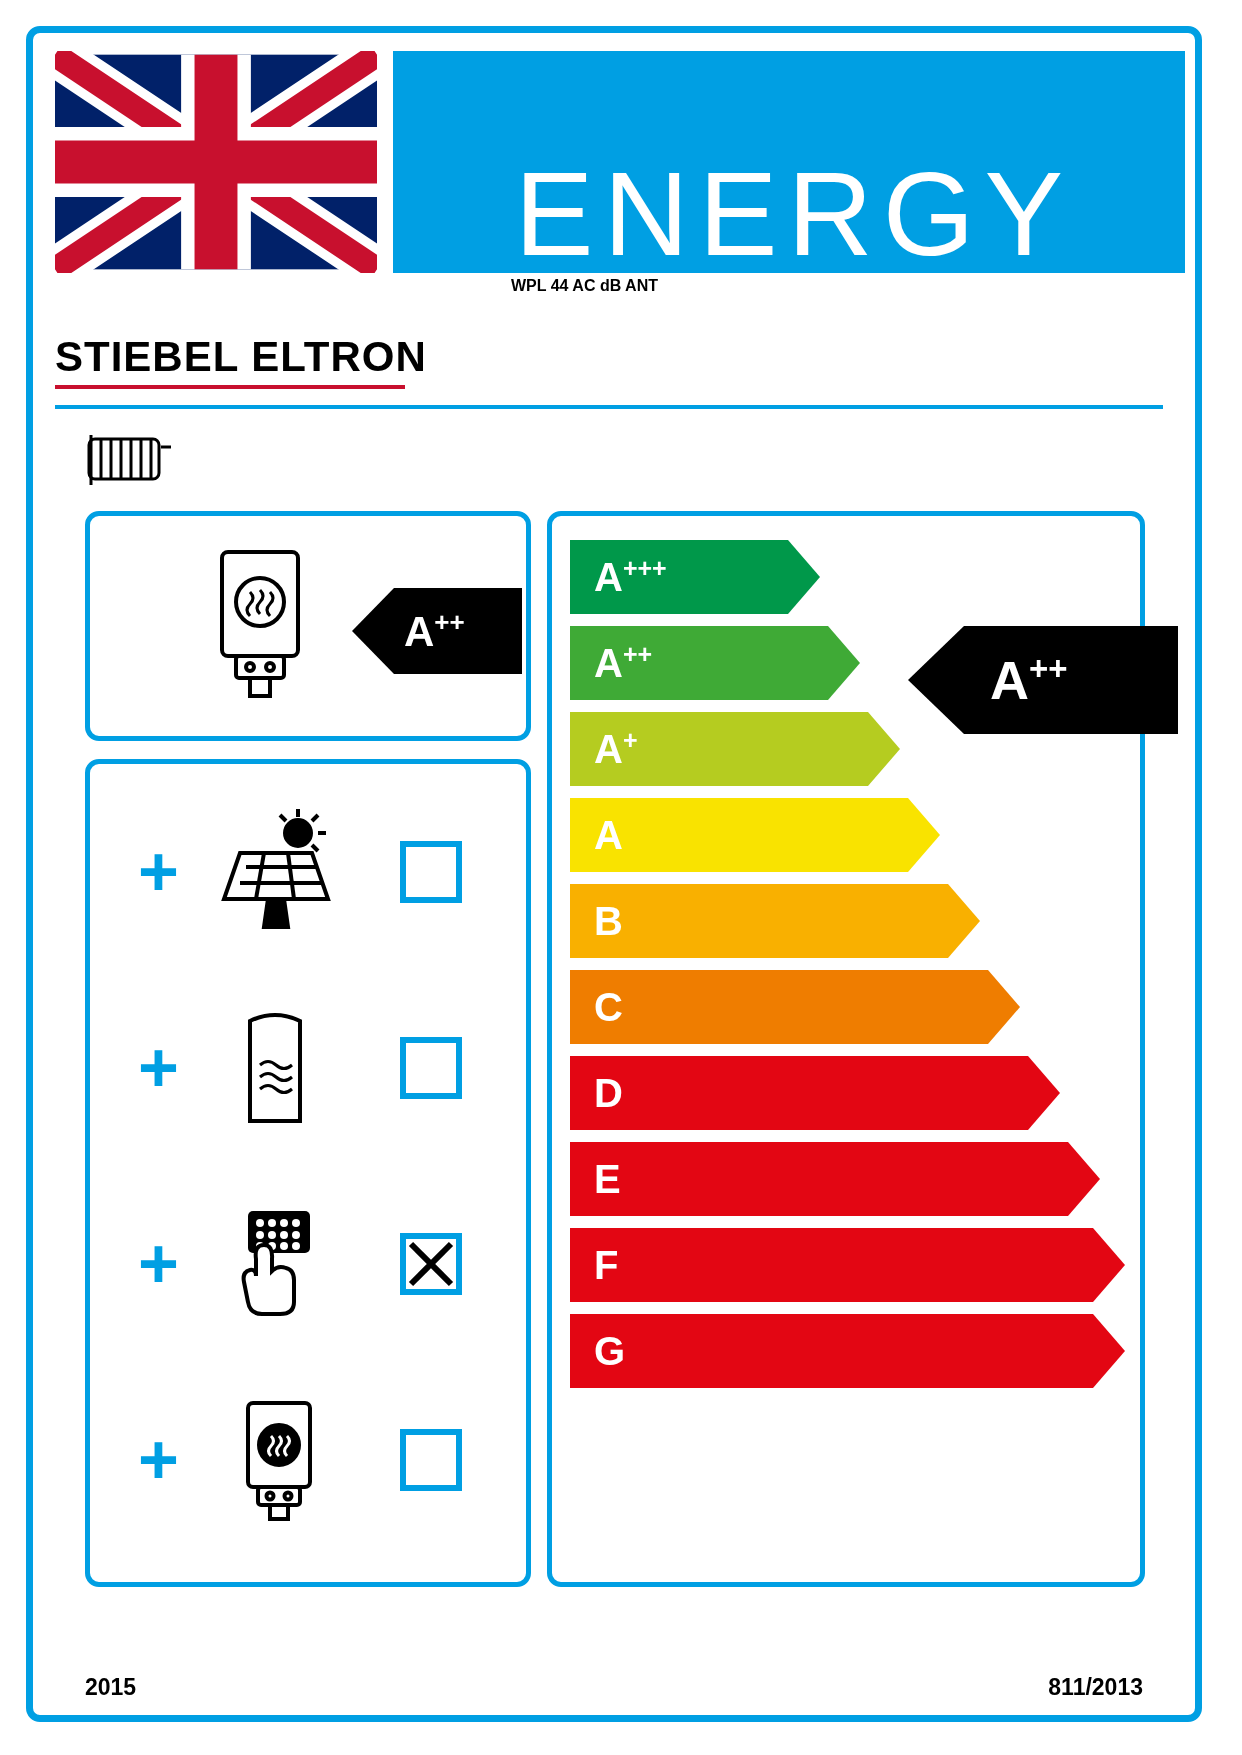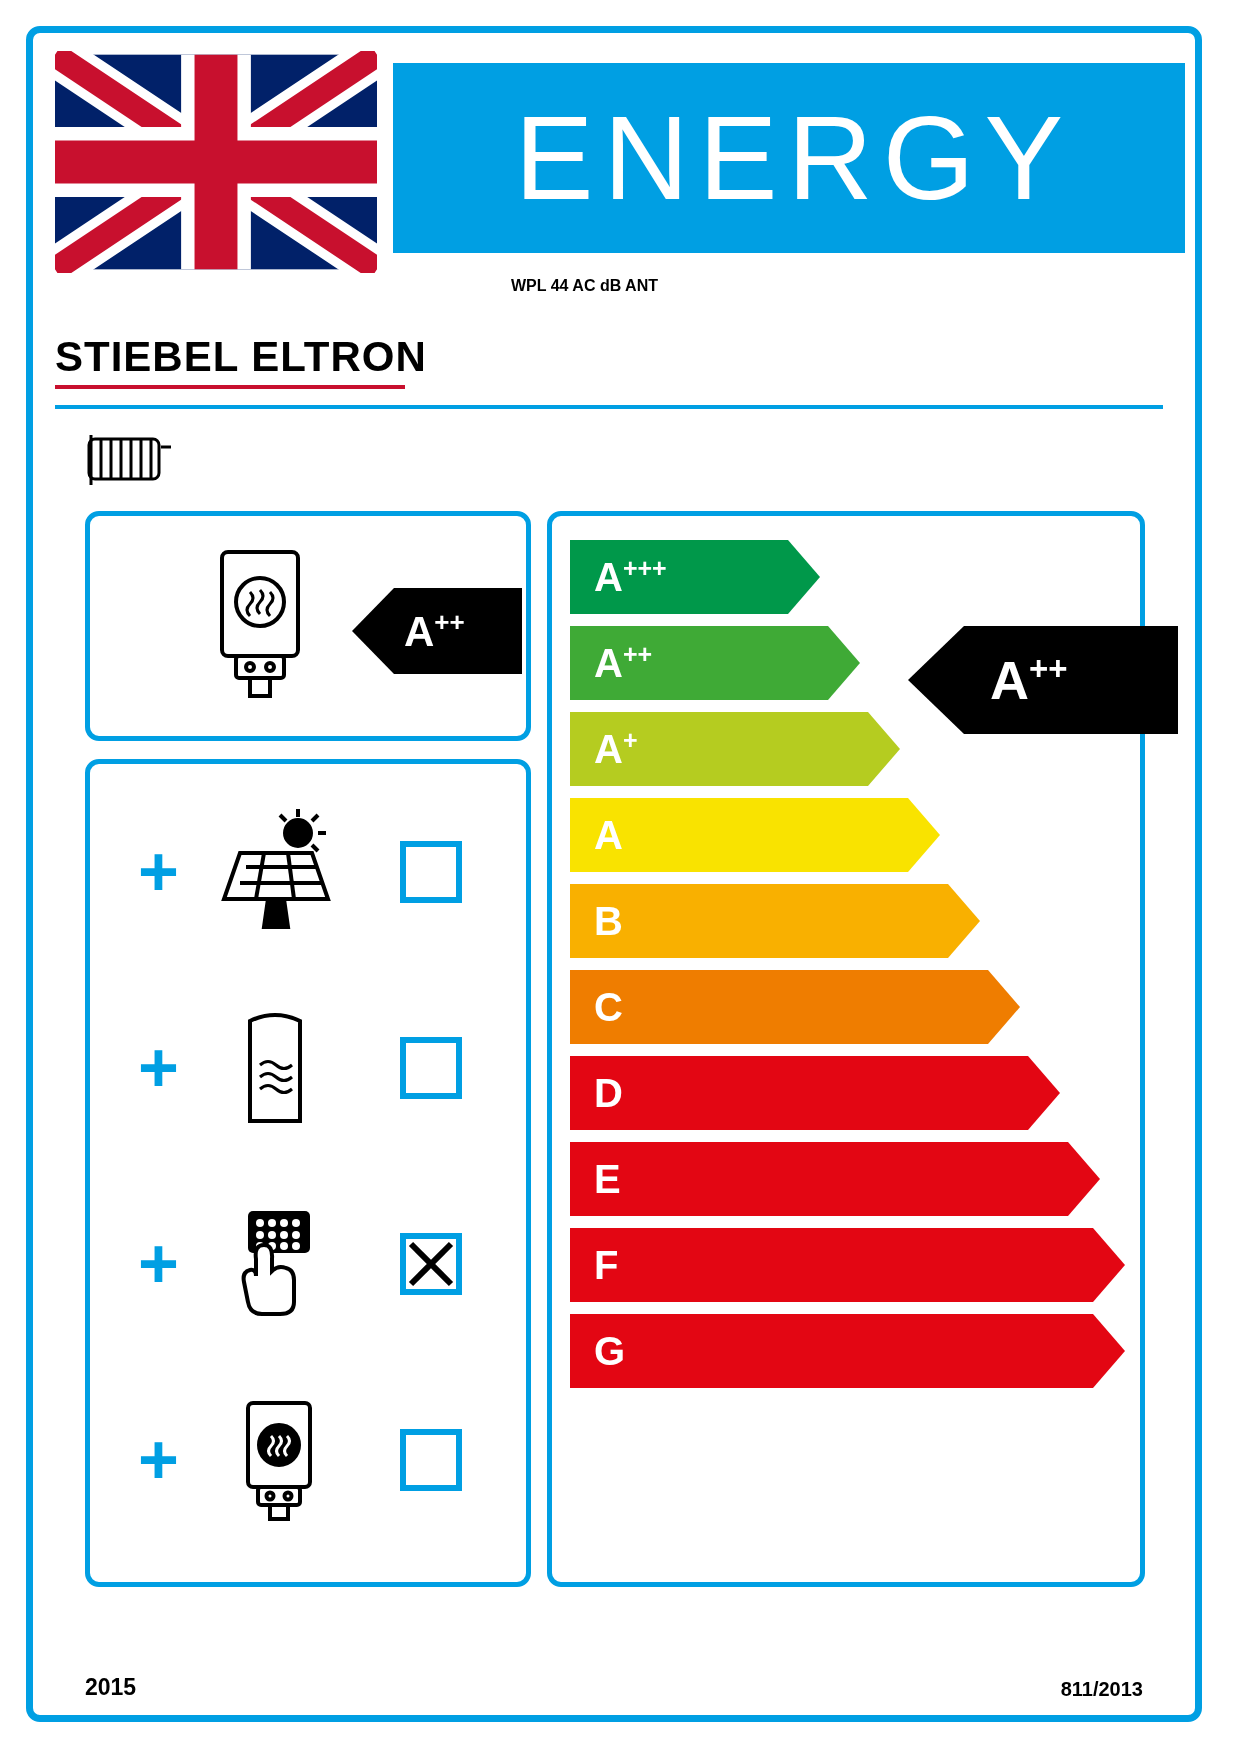--- a/index.html
+++ b/index.html
@@ -35,26 +35,26 @@
   .flag {
     position: absolute;
     left: 0;
     top: 0;
     width: 322px;
     height: 222px;
   }
   .energy-banner {
     position: absolute;
     left: 338px;
-    top: 12px;
+    top: 0;
     width: 792px;
-    height: 190px;
+    height: 222px;
     background: #009fe3;
     display: flex;
-    align-items: center;
+    align-items: flex-end;
     justify-content: center;
   }
   .energy-banner span {
     color: #ffffff;
     font-size: 118px;
     letter-spacing: 10px;
     font-weight: 400;
     line-height: 1;
     padding-left: 10px;
   }
@@ -256,21 +256,21 @@
     bottom: 14px;
     font-size: 23px;
     font-weight: bold;
     color: #000;
     margin-top: 7px;
   }
   .footer-reg {
     position: absolute;
     right: 52px;
     bottom: 14px;
-    font-size: 20px;
+    font-size: 23px;
     font-weight: bold;
     color: #000;
   }
 </style>
 </head>
 <body>
 
 <div class="label-root">
 
   <div class="header">

